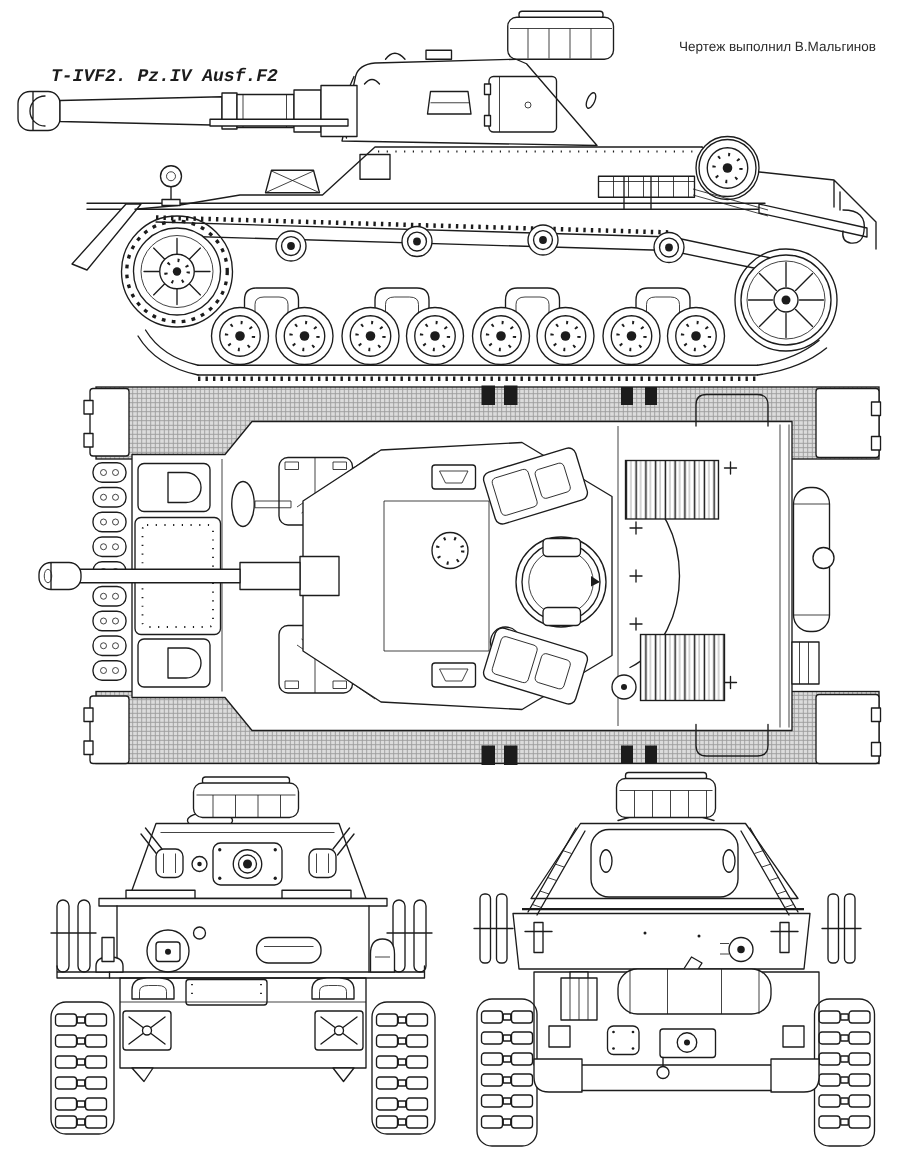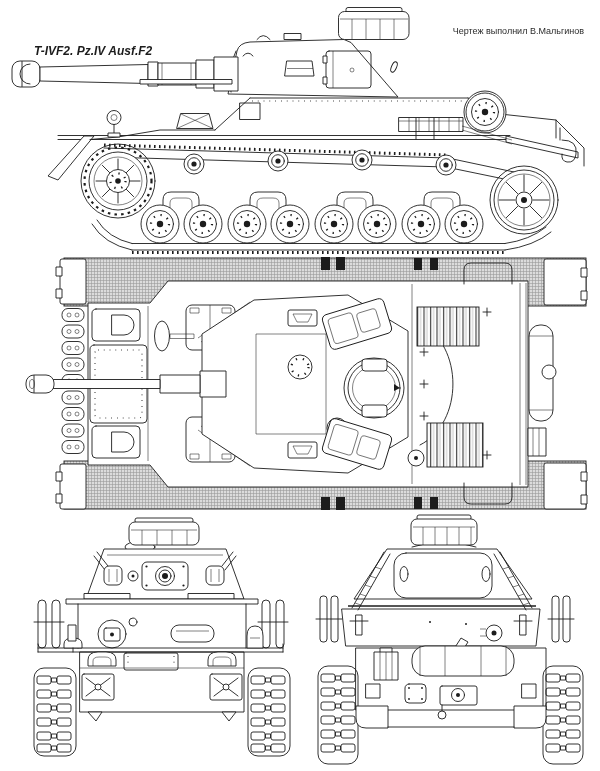--- a/index.html
+++ b/index.html
@@ -1,20 +1,20 @@
 <!DOCTYPE html>
 <html style="--ink: #1c1c1c; --paper: #ffffff; --track-fill: #dcdcdc; --track-line: #9b9b9b;"><head>
 <meta charset="utf-8">
 <style>
   :root{ --ink:#1c1c1c; --paper:#ffffff; --track-fill:#dcdcdc; --track-line:#9b9b9b; }
   html,body{margin:0;padding:0;background:var(--paper);}
   .page{position:relative;width:600px;height:771px;background:var(--paper);
         font-family:"Liberation Sans",sans-serif;overflow:hidden;}
   .title{position:absolute;left:34px;top:44px;font-size:12px;font-weight:bold;
-         font-style:italic;color:var(--ink);white-space:nowrap;}
+         font-style:italic;color:var(--ink);white-space:nowrap;font-family:Liberation Mono, monospace;}
   .credit{position:absolute;right:16px;top:26px;font-size:9px;color:#2b2b2b;white-space:nowrap;}
   svg{position:absolute;left:0;top:0;}
   .ln{fill:none;stroke:var(--ink);stroke-width:.9;stroke-linejoin:round;stroke-linecap:round;}
   .th{fill:none;stroke:var(--ink);stroke-width:.55;stroke-linejoin:round;}
   .tk{fill:none;stroke:var(--ink);stroke-width:1.5;stroke-linejoin:round;}
   .fw{fill:var(--paper);stroke:var(--ink);stroke-width:.9;stroke-linejoin:round;}
   .fd{fill:var(--ink);stroke:none;}
   .bolt{fill:none;stroke:var(--ink);stroke-width:2.2;stroke-dasharray:1.3 5.8;}
   .teeth{fill:none;stroke:var(--ink);stroke-width:2.2;stroke-dasharray:2.5 4.2;}
   .cleat{fill:none;stroke:var(--ink);stroke-width:3;stroke-dasharray:1.6 3.4;}

